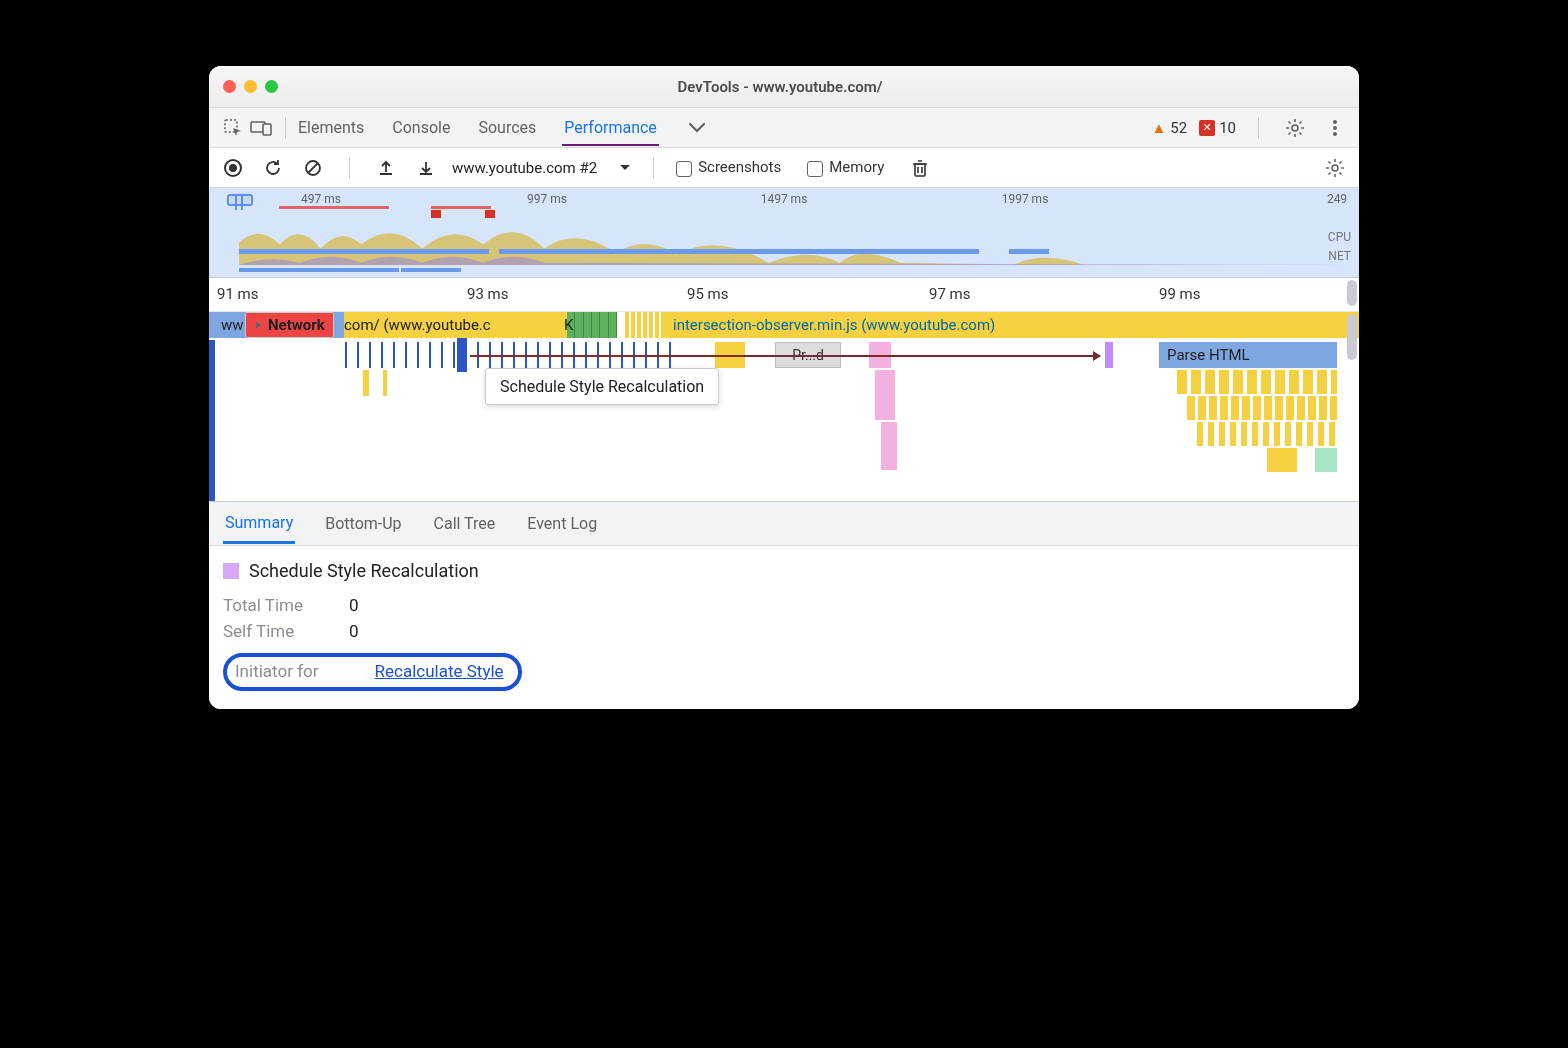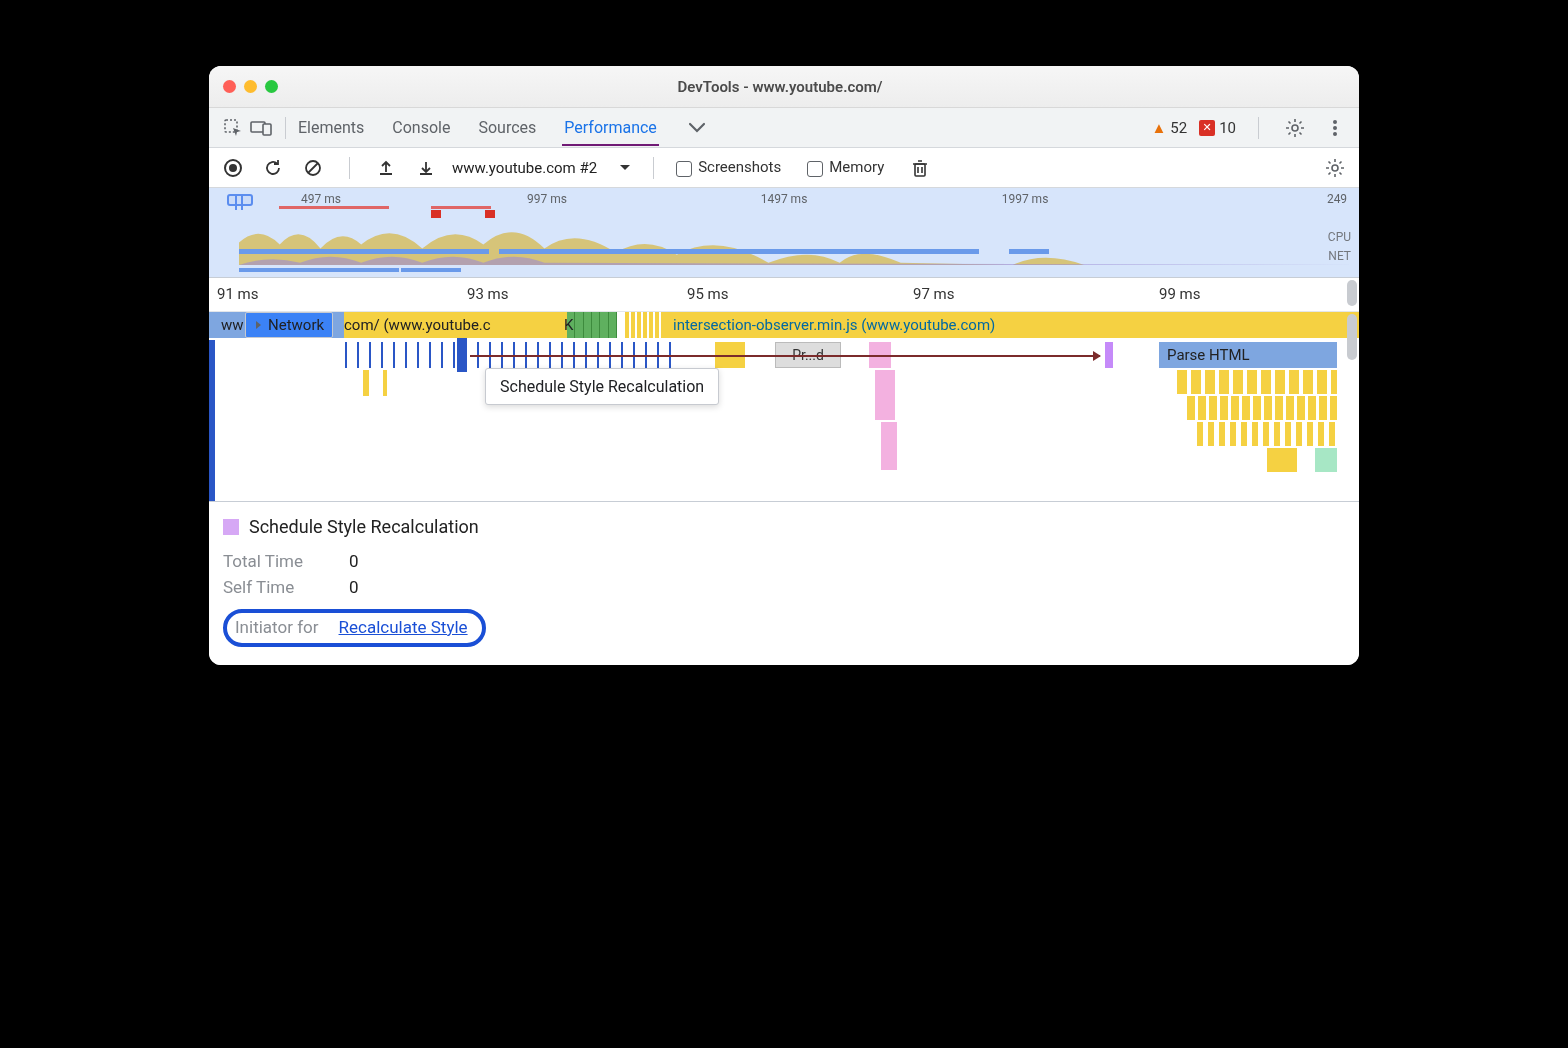--- a/index.html
+++ b/index.html
@@ -114,21 +114,21 @@
   .flame {
     background:#fff; height:190px; position:relative; border-bottom:1px solid #c7cdd5; overflow:hidden;
   }
   .track-network {
     position:absolute; left:0; right:0; top:0; height:26px;
     background:#f5d142;
     display:flex; align-items:center; font-size:15px; color:#202124;
   }
   .track-network .blue-chunk { position:absolute; left:0; width:135px; top:0; bottom:0; background:#7ea6e0; }
   .track-network .label-left { position:absolute; left:12px; z-index:2; color:#202124;}
-  .net-expand { position:absolute; left:36px; top:0; height:26px; display:flex; align-items:center; background:#3b82f6; border:1px solid #c7cad0; padding:0 8px; border-radius:2px; z-index:2; gap:4px;}
+  .net-expand { position:absolute; left:36px; top:0; height:26px; display:flex; align-items:center; background:#ef4444; border:1px solid #c7cad0; padding:0 8px; border-radius:2px; z-index:2; gap:4px;font-weight:bold;}
   .track-network .after-blue { position:absolute; left:135px; color:#202124;}
   .green-segs { position:absolute; top:0; bottom:0; left:358px; width:50px; display:flex;}
   .green-segs i { flex:1; background:#5fb05f; border-right:1px solid #3d8b3d;}
   .track-network .k-label { position:absolute; left:355px; color:#202124;}
   .small-gap { position:absolute; left:408px; width:8px; top:0; bottom:0; background:#fff;}
   .yellow-bits { position:absolute; left:416px; top:0; bottom:0; width:40px; background:repeating-linear-gradient(90deg,#f5d142 0 4px,#fff 4px 6px);}
   .track-network .intersec-label { position:absolute; left:464px; color:#0369a1;}
 
   .flame-rows { position:absolute; left:0; right:0; top:28px; bottom:0;}
   .blue-left-bar { position:absolute; left:0; top:0; bottom:0; width:6px; background:#2a56c6;}
@@ -174,21 +174,21 @@
   .sq-purple { width:16px; height:16px; background:#d6a8f5;}
   .kv { display:flex; gap:26px; margin:6px 0; font-size:17px;}
   .kv .k { color:#8a8e94; min-width:100px;}
   .kv .v { color:#222;}
   .circled-row {
     display:inline-flex; align-items:center; gap:20px;
     border:4px solid #1a4fd6; border-radius:26px; padding:4px 14px 6px 8px;
     margin-top:6px;
   }
   .circled-row .k { color:#8a8e94;}
-  .circled-row a { color:#1a4fd6; text-decoration:underline;}
+  .circled-row a { color:#1a4fd6; text-decoration:underline;margin-left:36px;}
 
   
   svg { display:block; }
 </style>
 </head>
 <body>
 
 <div class="window">
 
   <div class="titlebar">
@@ -332,21 +332,21 @@
       <div class="ov-blue" style="left:770px; width:40px;"></div>
       <div class="ov-net" style="left:0; width:160px;"></div>
       <div class="ov-net" style="left:162px; width:60px;"></div>
     </div>
   </div>
 
   <div class="ruler">
     <span style="left:8px">91 ms</span>
     <span style="left:258px">93 ms</span>
     <span style="left:478px">95 ms</span>
-    <span style="left:704px">97 ms</span>
+    <span style="left:720px">97 ms</span>
     <span style="left:950px">99 ms</span>
     <div class="scroll-thumb"></div>
   </div>
 
   <div class="flame">
     <div class="track-network">
       <div class="blue-chunk"></div>
       <div class="green-segs">
           <i></i>
           <i></i>
@@ -393,20 +393,26 @@
       <div class="row6">
           <div class="y"></div>
           <div class="g"></div>
         </div>
     </div>
 
     <div class="tooltip-ssr">Schedule Style Recalculation</div>
     <div class="scrollbar-v" style="top:2px"></div>
   </div>
 
+  <div class="bottom-tabs">
+    <div class="btab active">Summary</div>
+    <div class="btab">Bottom-Up</div>
+    <div class="btab">Call Tree</div>
+    <div class="btab">Event Log</div>
+  </div>
 
   <div class="summary-panel">
     <div class="summary-title">
       <span class="sq-purple"></span>
       <span>Schedule Style Recalculation</span>
     </div>
     <div class="kv">
       <span class="k">Total Time</span>
       <span class="v">0</span>
     </div>

